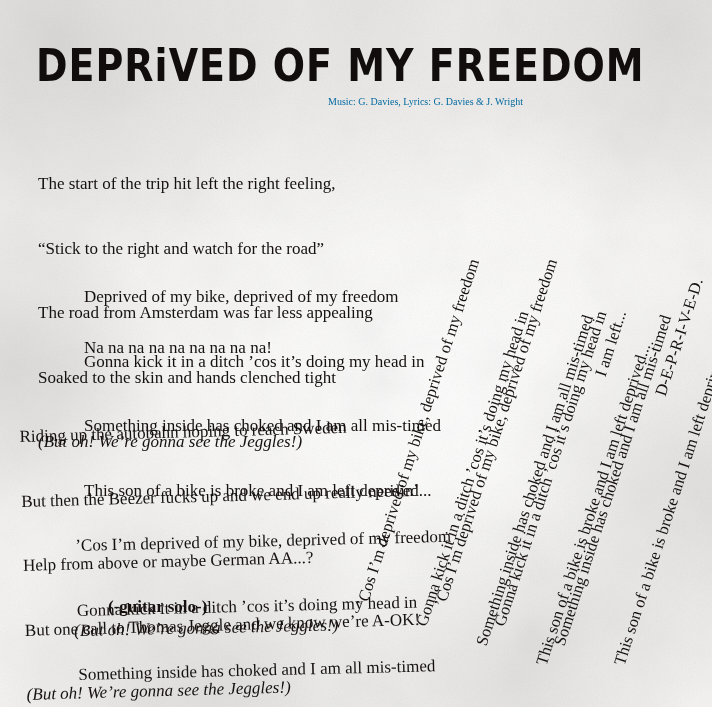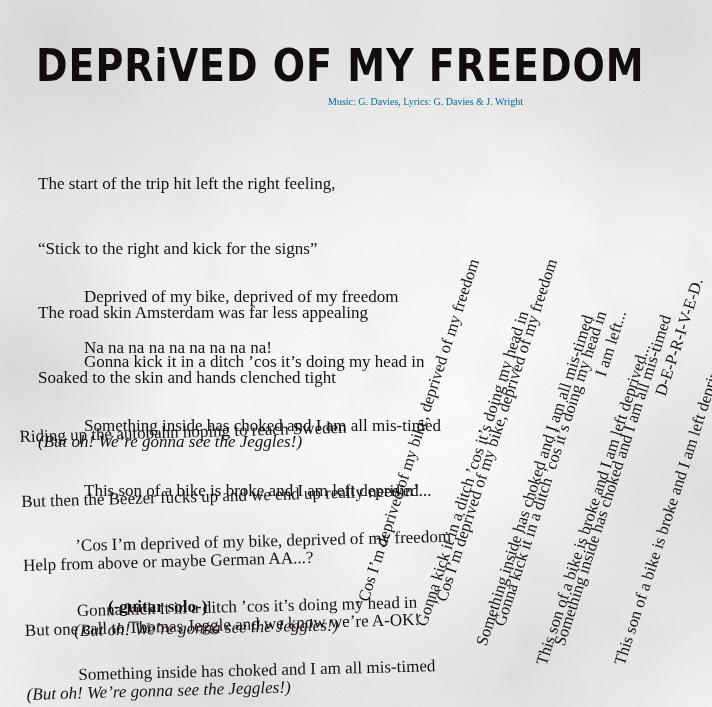--- a/index.html
+++ b/index.html
@@ -135,22 +135,22 @@
   <rect width="712" height="707" filter="url(#blotch)"></rect>
 </svg>
 
 <div id="sheet">
 
   <div class="title">DEPRiVED OF MY FREEDOM</div>
   <div class="credits">Music: G. Davies, Lyrics: G. Davies &amp; J. Wright</div>
 
   <div class="block v1">
     <span class="ln">The start of the trip hit left the right feeling,</span>
-    <span class="ln">“Stick to the right and kick for the signs”</span>
-    <span class="ln">The road skin Amsterdam was far less appealing</span>
+    <span class="ln">“Stick to the right and watch for the road”</span>
+    <span class="ln">The road from Amsterdam was far less appealing</span>
     <span class="ln">Soaked to the skin and hands clenched tight</span>
     <span class="ln ital">(But oh! We’re gonna see the Jeggles!)</span>
   </div>
 
   <div class="block c1">
     <span class="ln">Deprived of my bike, deprived of my freedom</span>
     <span class="ln">Gonna kick it in a ditch ’cos it’s doing my head in</span>
     <span class="ln">Something inside has choked and I am all mis-timed</span>
     <span class="ln">This son of a bike is broke and I am left deprived...</span>
   </div>

